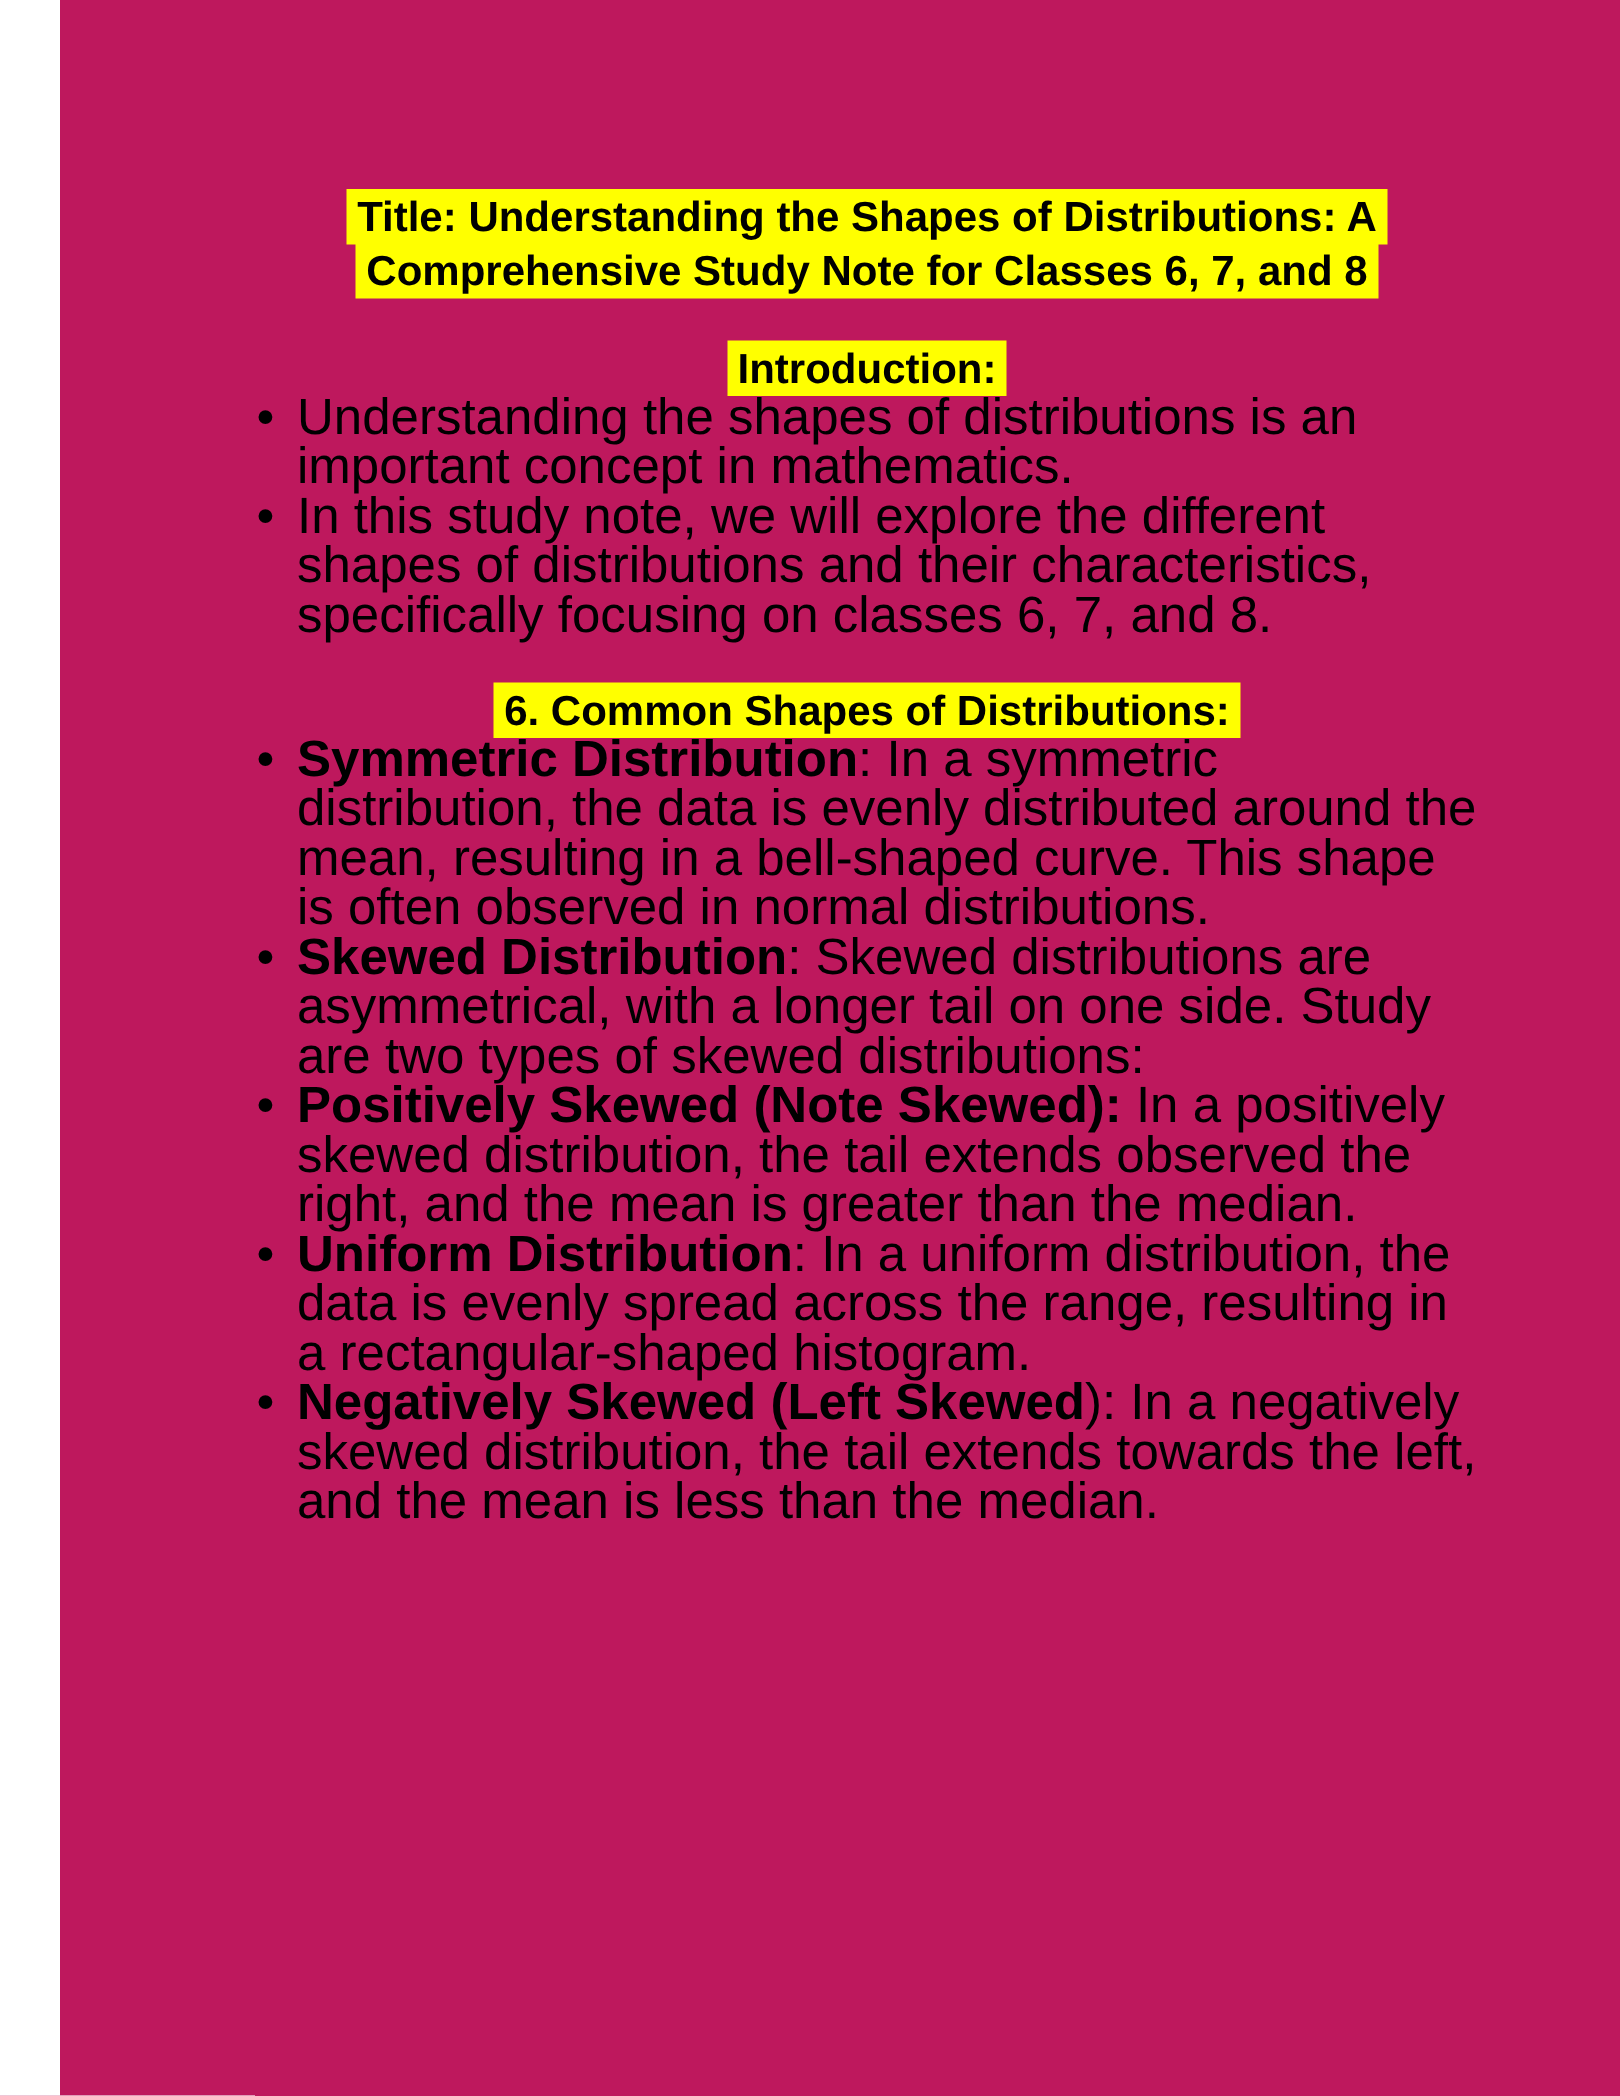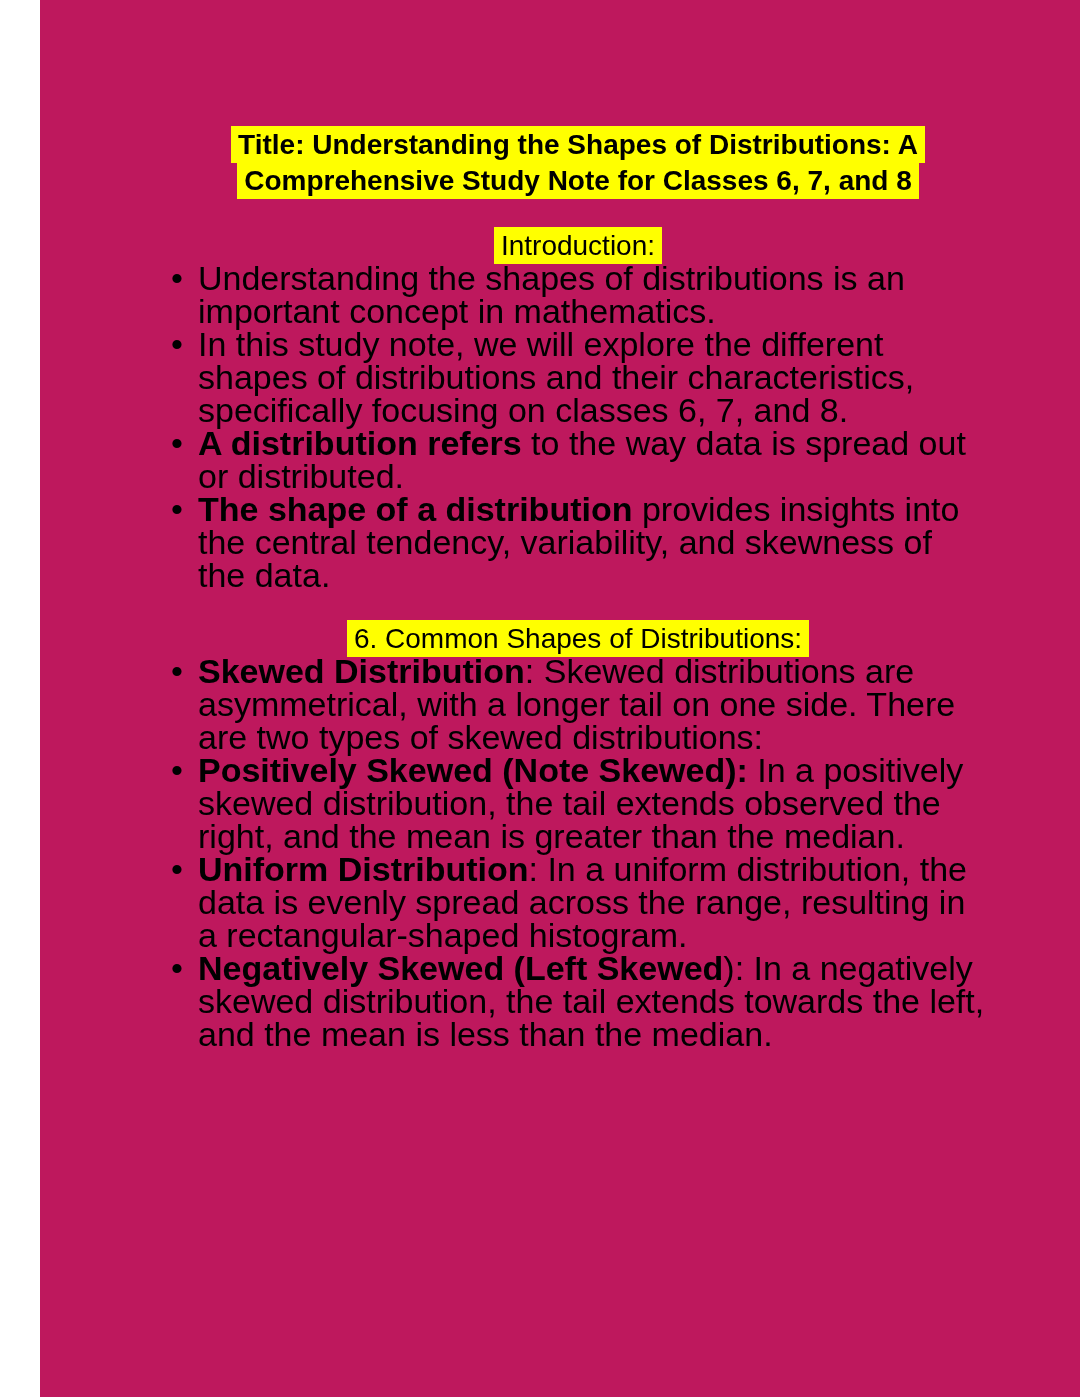--- a/index.html
+++ b/index.html
@@ -26,21 +26,21 @@
     margin: 0;
     font-size: 28px;
     line-height: 36px;
     font-weight: bold;
     text-align: center;
   }
   .section-heading {
     margin: 30px 0 0 0;
     font-size: 28px;
     line-height: 33px;
-    font-weight: normal;
+    font-weight: bold;
     text-align: center;
   }
   .hl {
     background: #ffff00;
     padding: 3px 7px;
     -webkit-box-decoration-break: clone;
     box-decoration-break: clone;
   }
   ul.bullets {
     margin: 0;
@@ -73,30 +73,27 @@
 
     <section>
       <h2 class="section-heading"><mark class="hl">Introduction:</mark></h2>
       <ul class="bullets">
         <li><span class="b"></span><span>Understanding the shapes of distributions is an important concept in mathematics.</span></li>
         <li><span class="b"></span><span>In this study note, we will explore the different shapes of distributions and their characteristics, specifically focusing on classes 6, 7, and 8.</span></li>
       </ul>
     </section>
 
     <section>
-      <ul class="bullets">
-        <li><span class="b">A distribution refers</span><span> to the way data is spread out or distributed.</span></li>
-        <li><span class="b">The shape of a distribution</span><span> provides insights into the central tendency, variability, and skewness of the data.</span></li>
-      </ul>
     </section>
 
     <section>
       <h2 class="section-heading"><mark class="hl">6. Common Shapes of Distributions:</mark></h2>
       <ul class="bullets">
-        <li><span class="b">Skewed Distribution</span><span>: Skewed distributions are asymmetrical, with a longer tail on one side. There are two types of skewed distributions:</span></li>
+        <li><span class="b">Symmetric Distribution</span><span>: In a symmetric distribution, the data is evenly distributed around the mean, resulting in a bell-shaped curve. This shape is often observed in normal distributions.</span></li>
+        <li><span class="b">Skewed Distribution</span><span>: Skewed distributions are asymmetrical, with a longer tail on one side. Study are two types of skewed distributions:</span></li>
         <li><span class="b">Positively Skewed (Note Skewed):</span><span> In a positively skewed distribution, the tail extends observed the right, and the mean is greater than the median.</span></li>
         <li><span class="b">Uniform Distribution</span><span>: In a uniform distribution, the data is evenly spread across the range, resulting in a rectangular-shaped histogram.</span></li>
         <li><span class="b">Negatively Skewed (Left Skewed</span><span>): In a negatively skewed distribution, the tail extends towards the left, and the mean is less than the median.</span></li>
       </ul>
     </section>
 
   </div>
 </div>
 
 </body></html>

